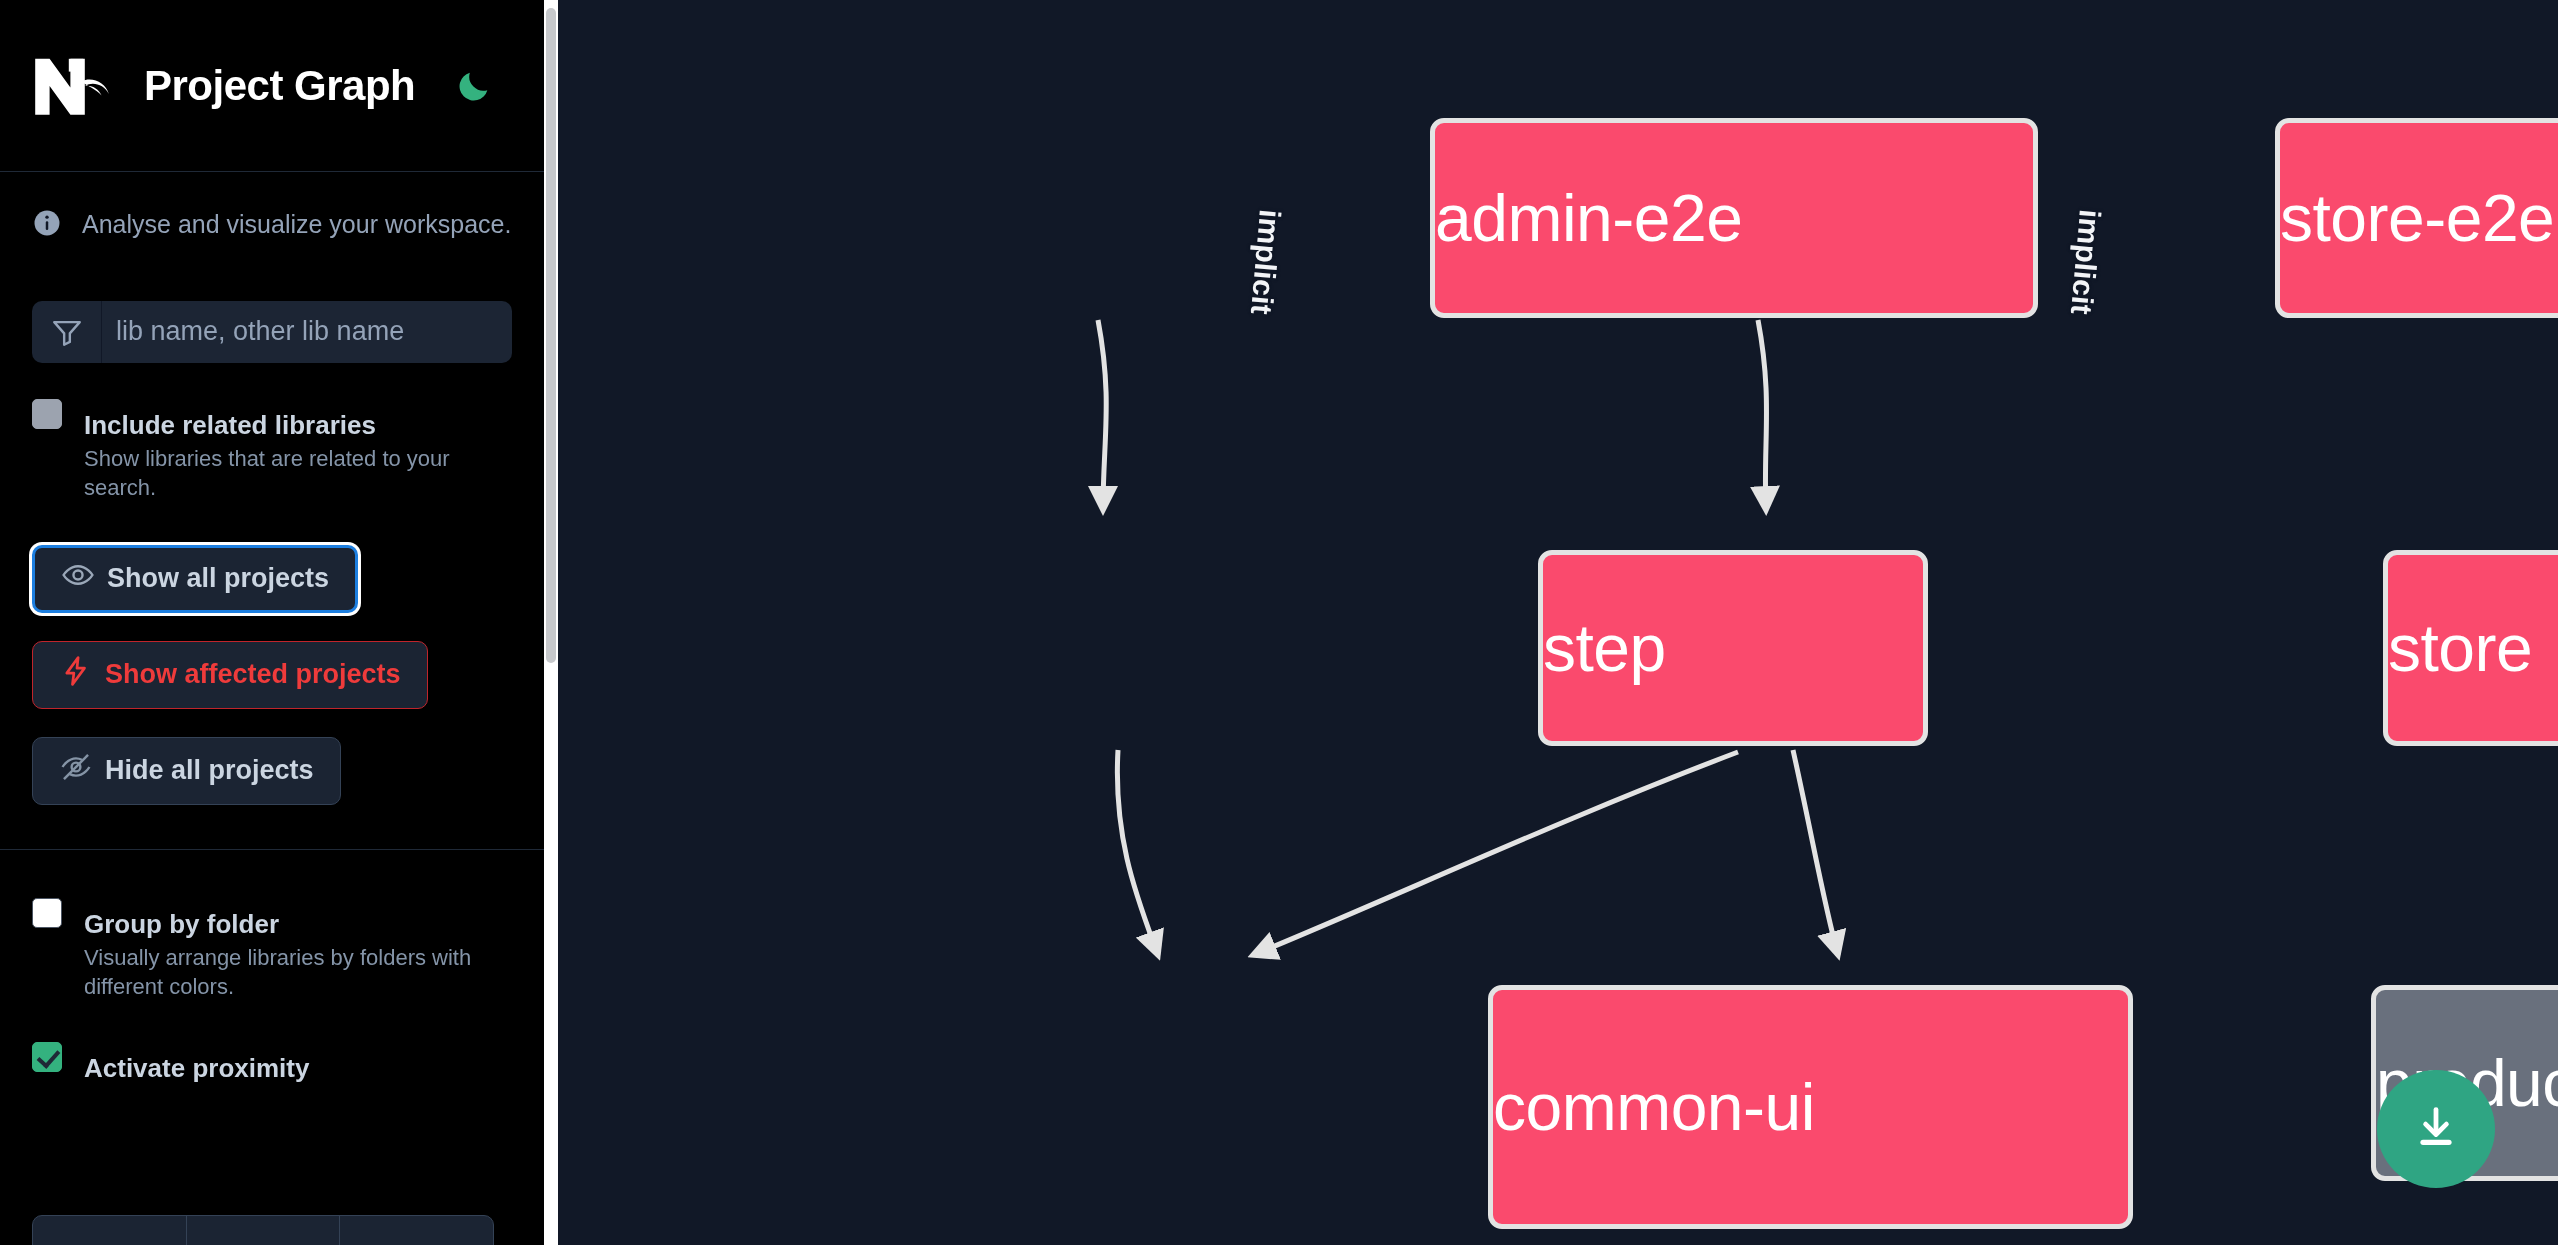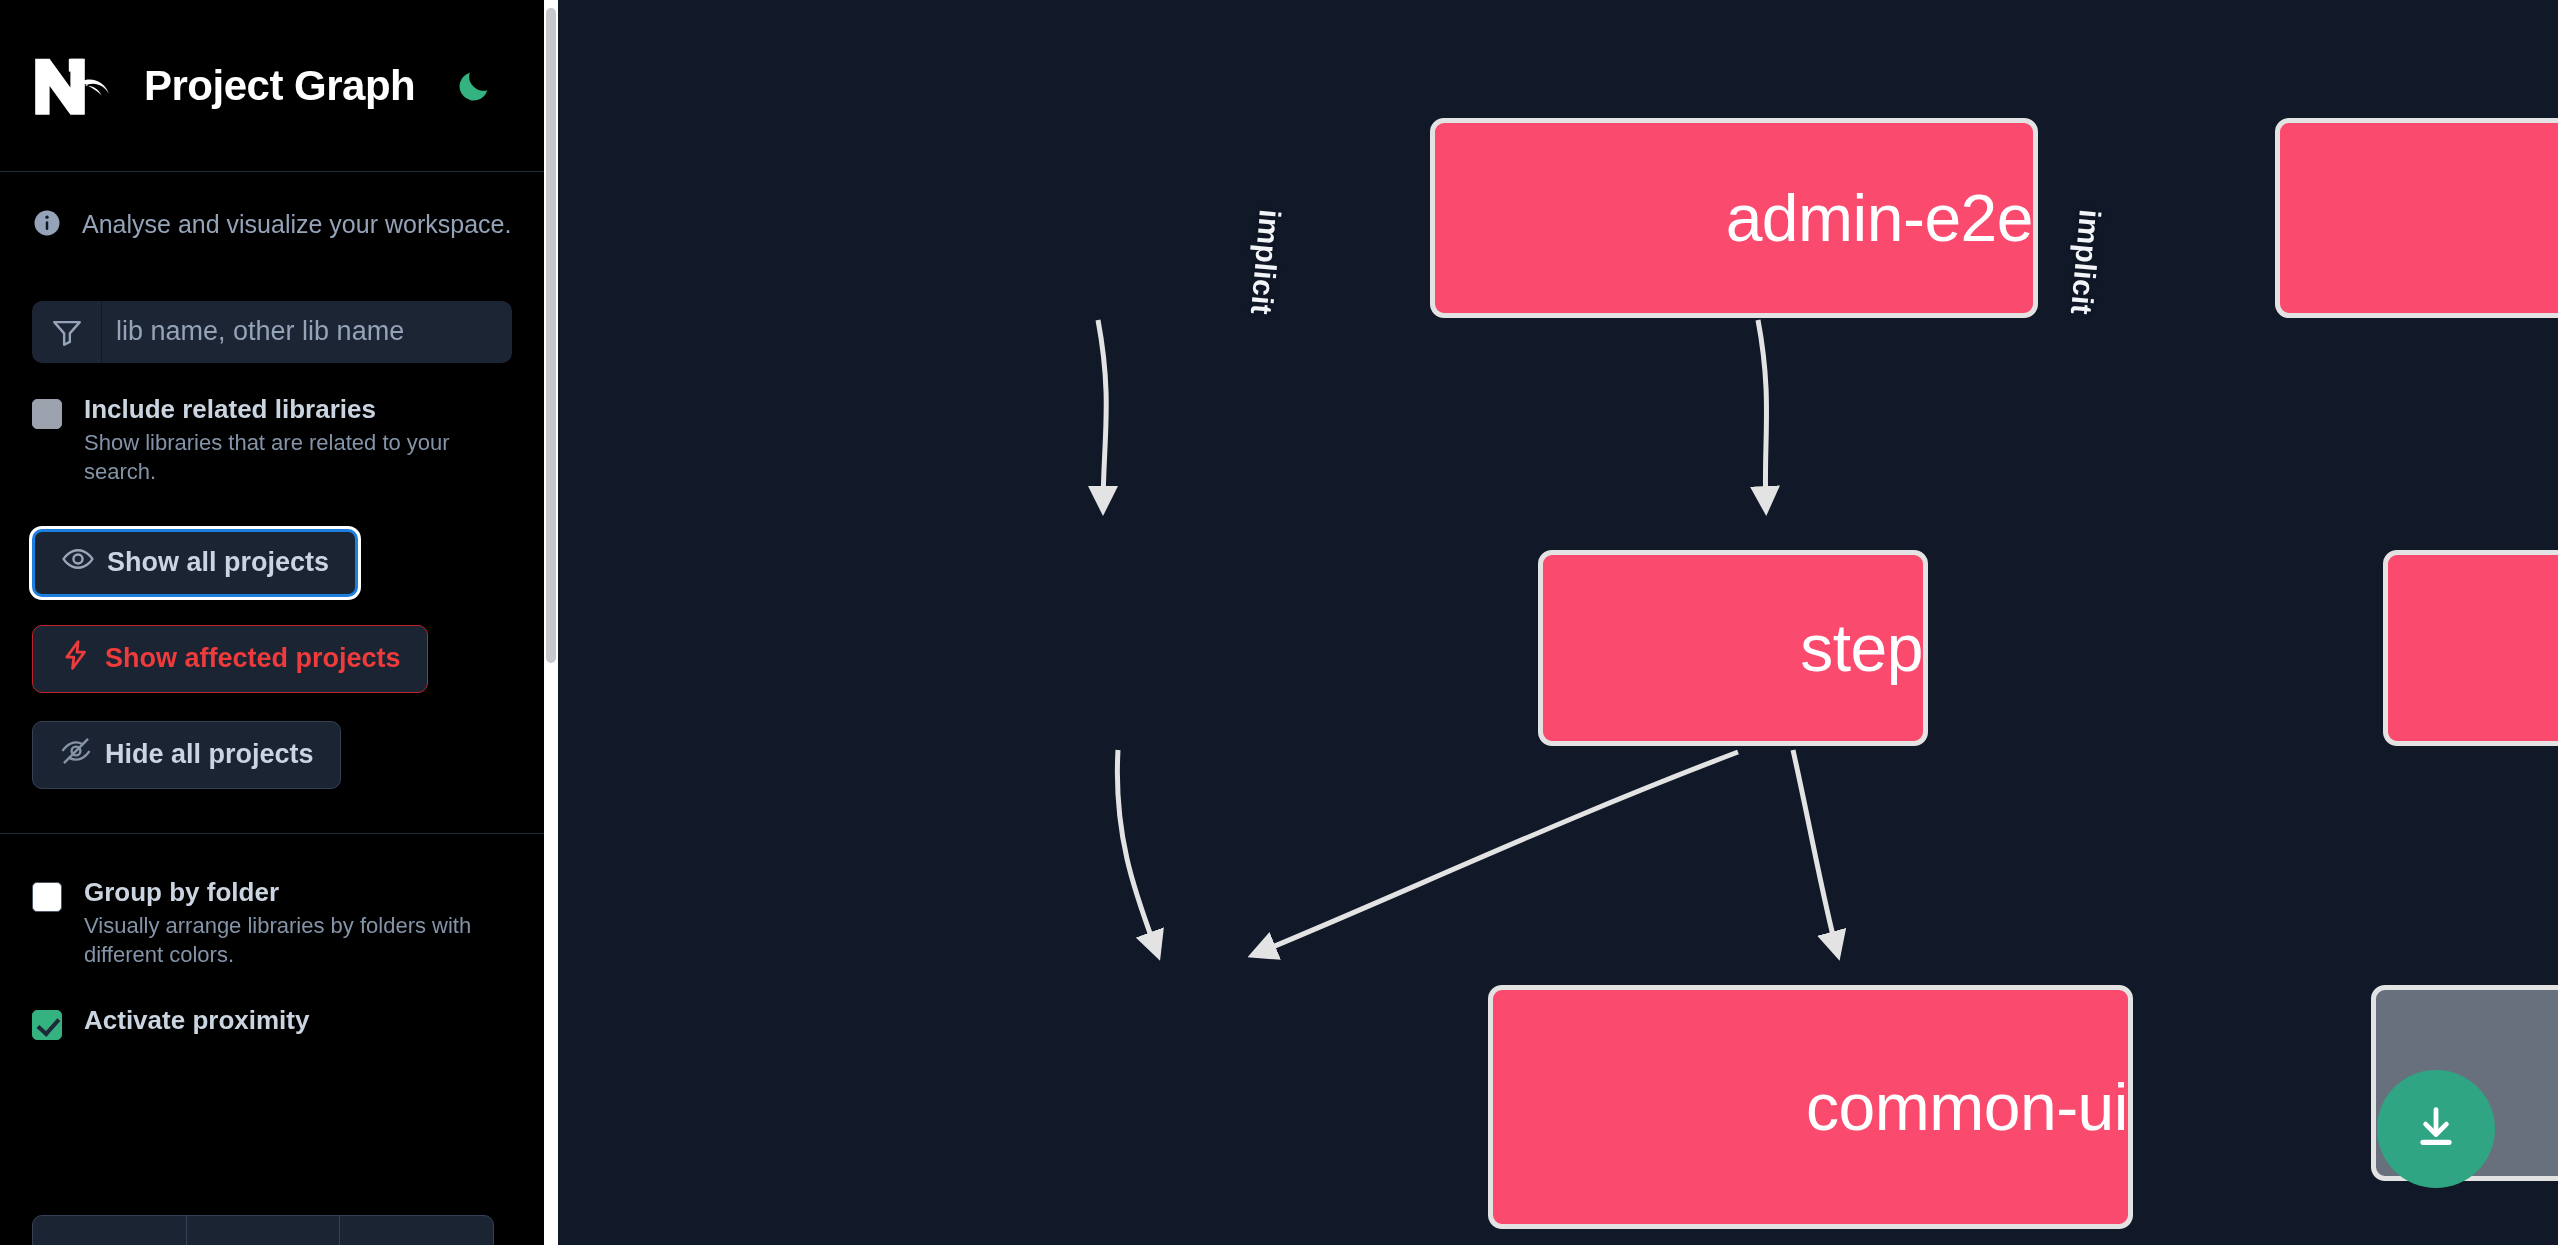--- a/index.html
+++ b/index.html
@@ -74,21 +74,21 @@
   .cbox.gray   { background: #9ca3af; border-color: #9ca3af; }
   .cbox.white  { background: #ffffff; border-color: #4b5563; }
   .cbox.green  { background: #34b27f; border-color: #34b27f; }
   .cbox.green::after {
     content: ""; position: absolute;
     left: 9px; top: 3px; width: 9px; height: 17px;
     border: solid #1f2937; border-width: 0 4px 4px 0;
     transform: rotate(42deg);
   }
   .check-texts { min-width: 0; }
-  .check-label { font-size: 26px; font-weight: 700; color: #cbd5e1; line-height: 1.25; }
+  .check-label { font-size: 26px; font-weight: 700; color: #cbd5e1; line-height: 1.25; margin-top: 16px; }
   .check-desc  { font-size: 22px; color: #8494a8; line-height: 1.33; margin-top: 3px; }
 
   .btn {
     display: flex; align-items: center; gap: 12px;
     margin: 0 32px; height: 68px; padding: 0 26px;
     background: #1b2433; border: 1px solid #344256; border-radius: 10px;
     font-size: 27px; font-weight: 700; color: #cbd5e1;
     cursor: pointer; font-family: "Liberation Sans", sans-serif;
     text-align: left;
   }
@@ -121,21 +121,21 @@
     width: 10px; height: 655px;
     background: #c6c8cb; border-radius: 6px; cursor: pointer;
   }
 
   
   #graph { position: relative; flex: 1; height: 1245px; background: #111827; }
   #graph-svg { position: absolute; inset: 0; width: 100%; height: 100%; }
 
   .node {
     position: absolute;
-    display: flex; align-items: center; justify-content: flex-end;
+    display: flex; align-items: center; justify-content: flex-start;
     border-radius: 14px;
     border: 5px solid #e3e3e3;
     color: #ffffff;
     font-size: 66px;
     font-family: "Liberation Sans", sans-serif;
     letter-spacing: -0.5px;
     white-space: nowrap;
     cursor: pointer;
   }
   .node.pink { background: #fa4a6d; }

